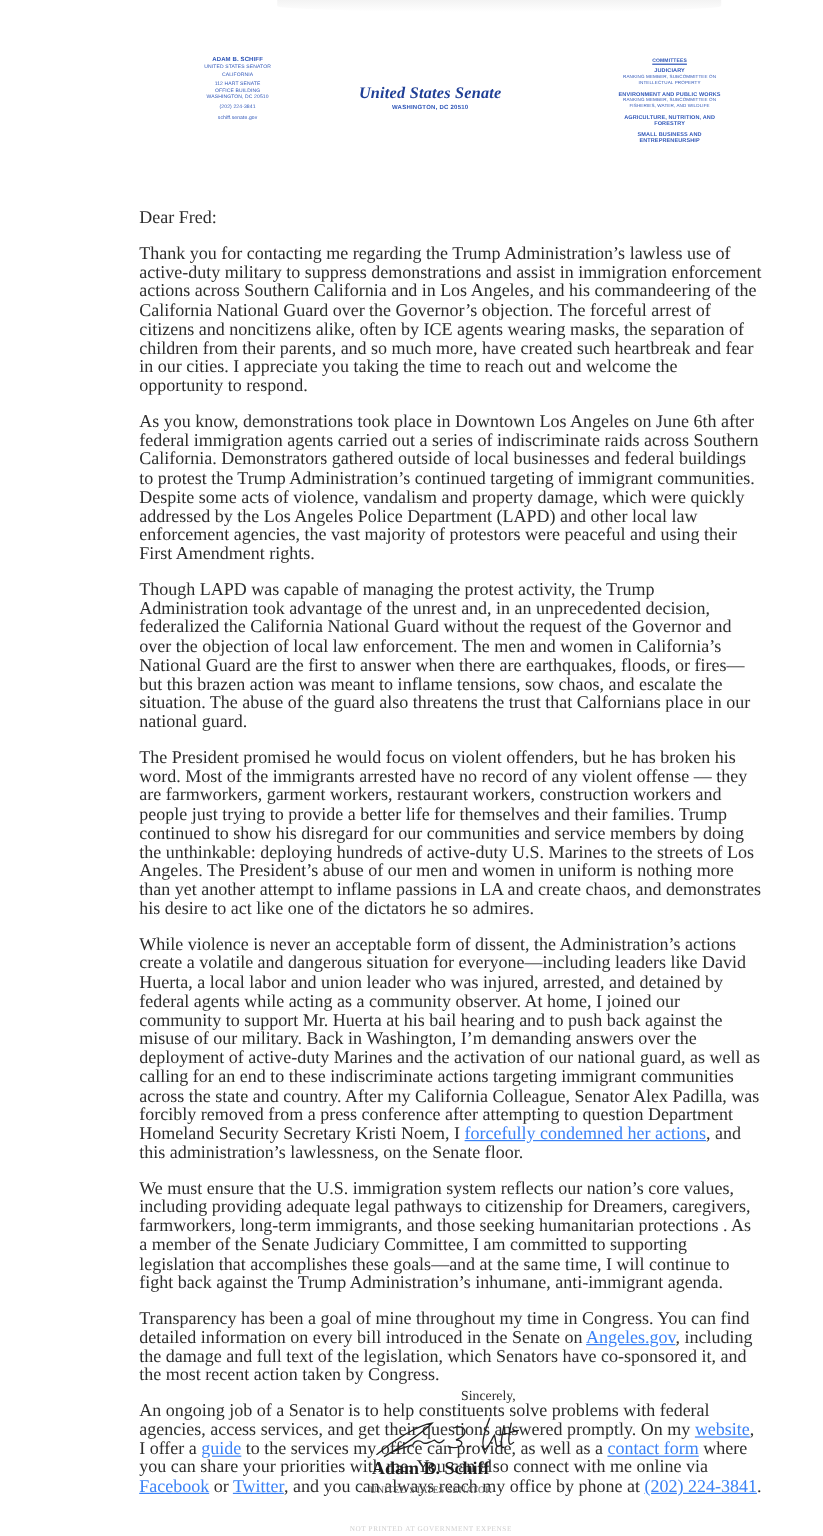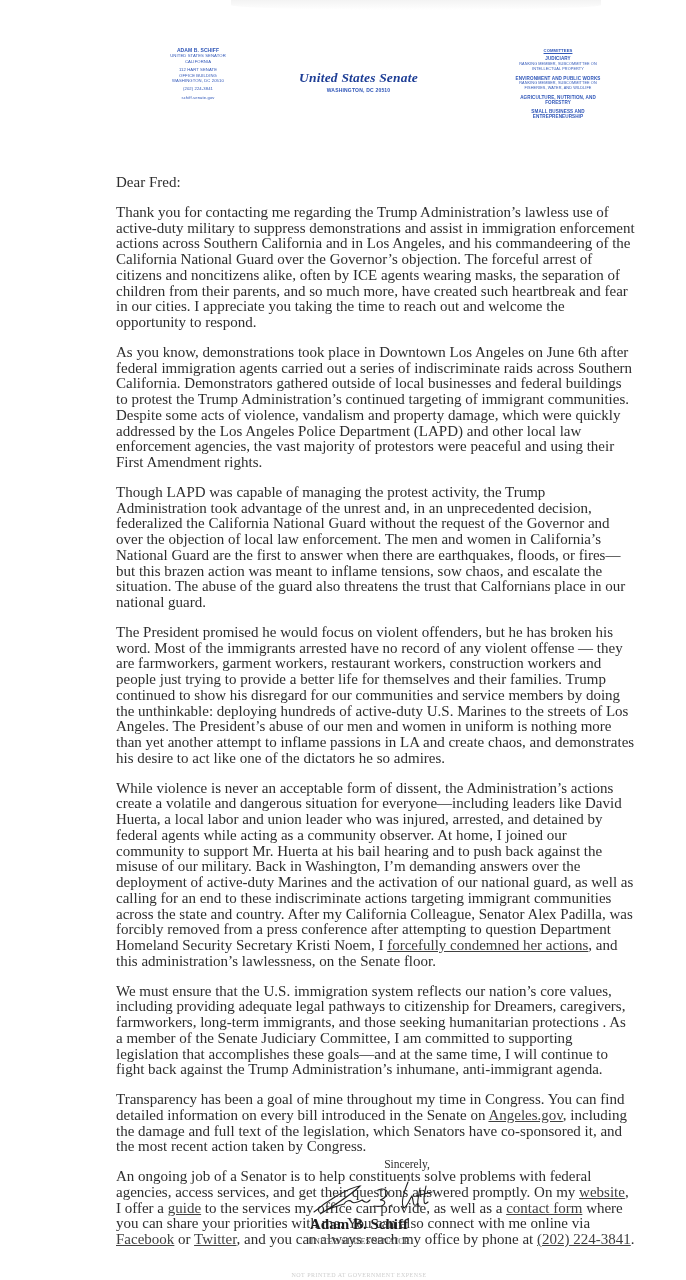--- a/index.html
+++ b/index.html
@@ -28,21 +28,21 @@
     font-size: 13.5px; letter-spacing: 0.2px; font-style: italic;
   }
   .lh-center .city {
     font-family: "Liberation Sans", "DejaVu Sans", sans-serif; font-weight: bold;
     font-size: 5px; color: #2f56b8; margin-top: 1px; letter-spacing: 0.2px;
   }
 
   
   .body { position: absolute; left: 100px; top: 131px; width: 520px; font-size: 15px; line-height: 15.75px; color: #2e2e2e; margin-top: 44px; }
   .body p { margin-bottom: 14px; }
-  .body a { color: #404040; text-decoration: underline; }
+  .body a { color: #3b82f6; text-decoration: underline; }
 
   
   .closing { position: absolute; left: 0; width: 686px; text-align: center; }
   .sincerely { top: 1158px; font-size: 11.5px; color: #2e2e2e; margin-left: 48px; }
   .sig-wrap { position: absolute; left: 292px; top: 1178px; width: 130px; height: 42px; }
   .signer { top: 1216px; font-size: 15px; font-weight: bold; color: #1f1f1f; }
   .signer-title { top: 1237px; font-size: 8.2px; color: #555; letter-spacing: 0.1px; }
   .footer-faint { top: 1272px; font-size: 6px; color: #cfcfcf; letter-spacing: 0.5px; }
 
   .top-shade { position: absolute; left: 215px; top: 0; width: 370px; height: 10px; background: linear-gradient(#f3f3f3, #ffffff); border-radius: 0 0 50% 50%; }

